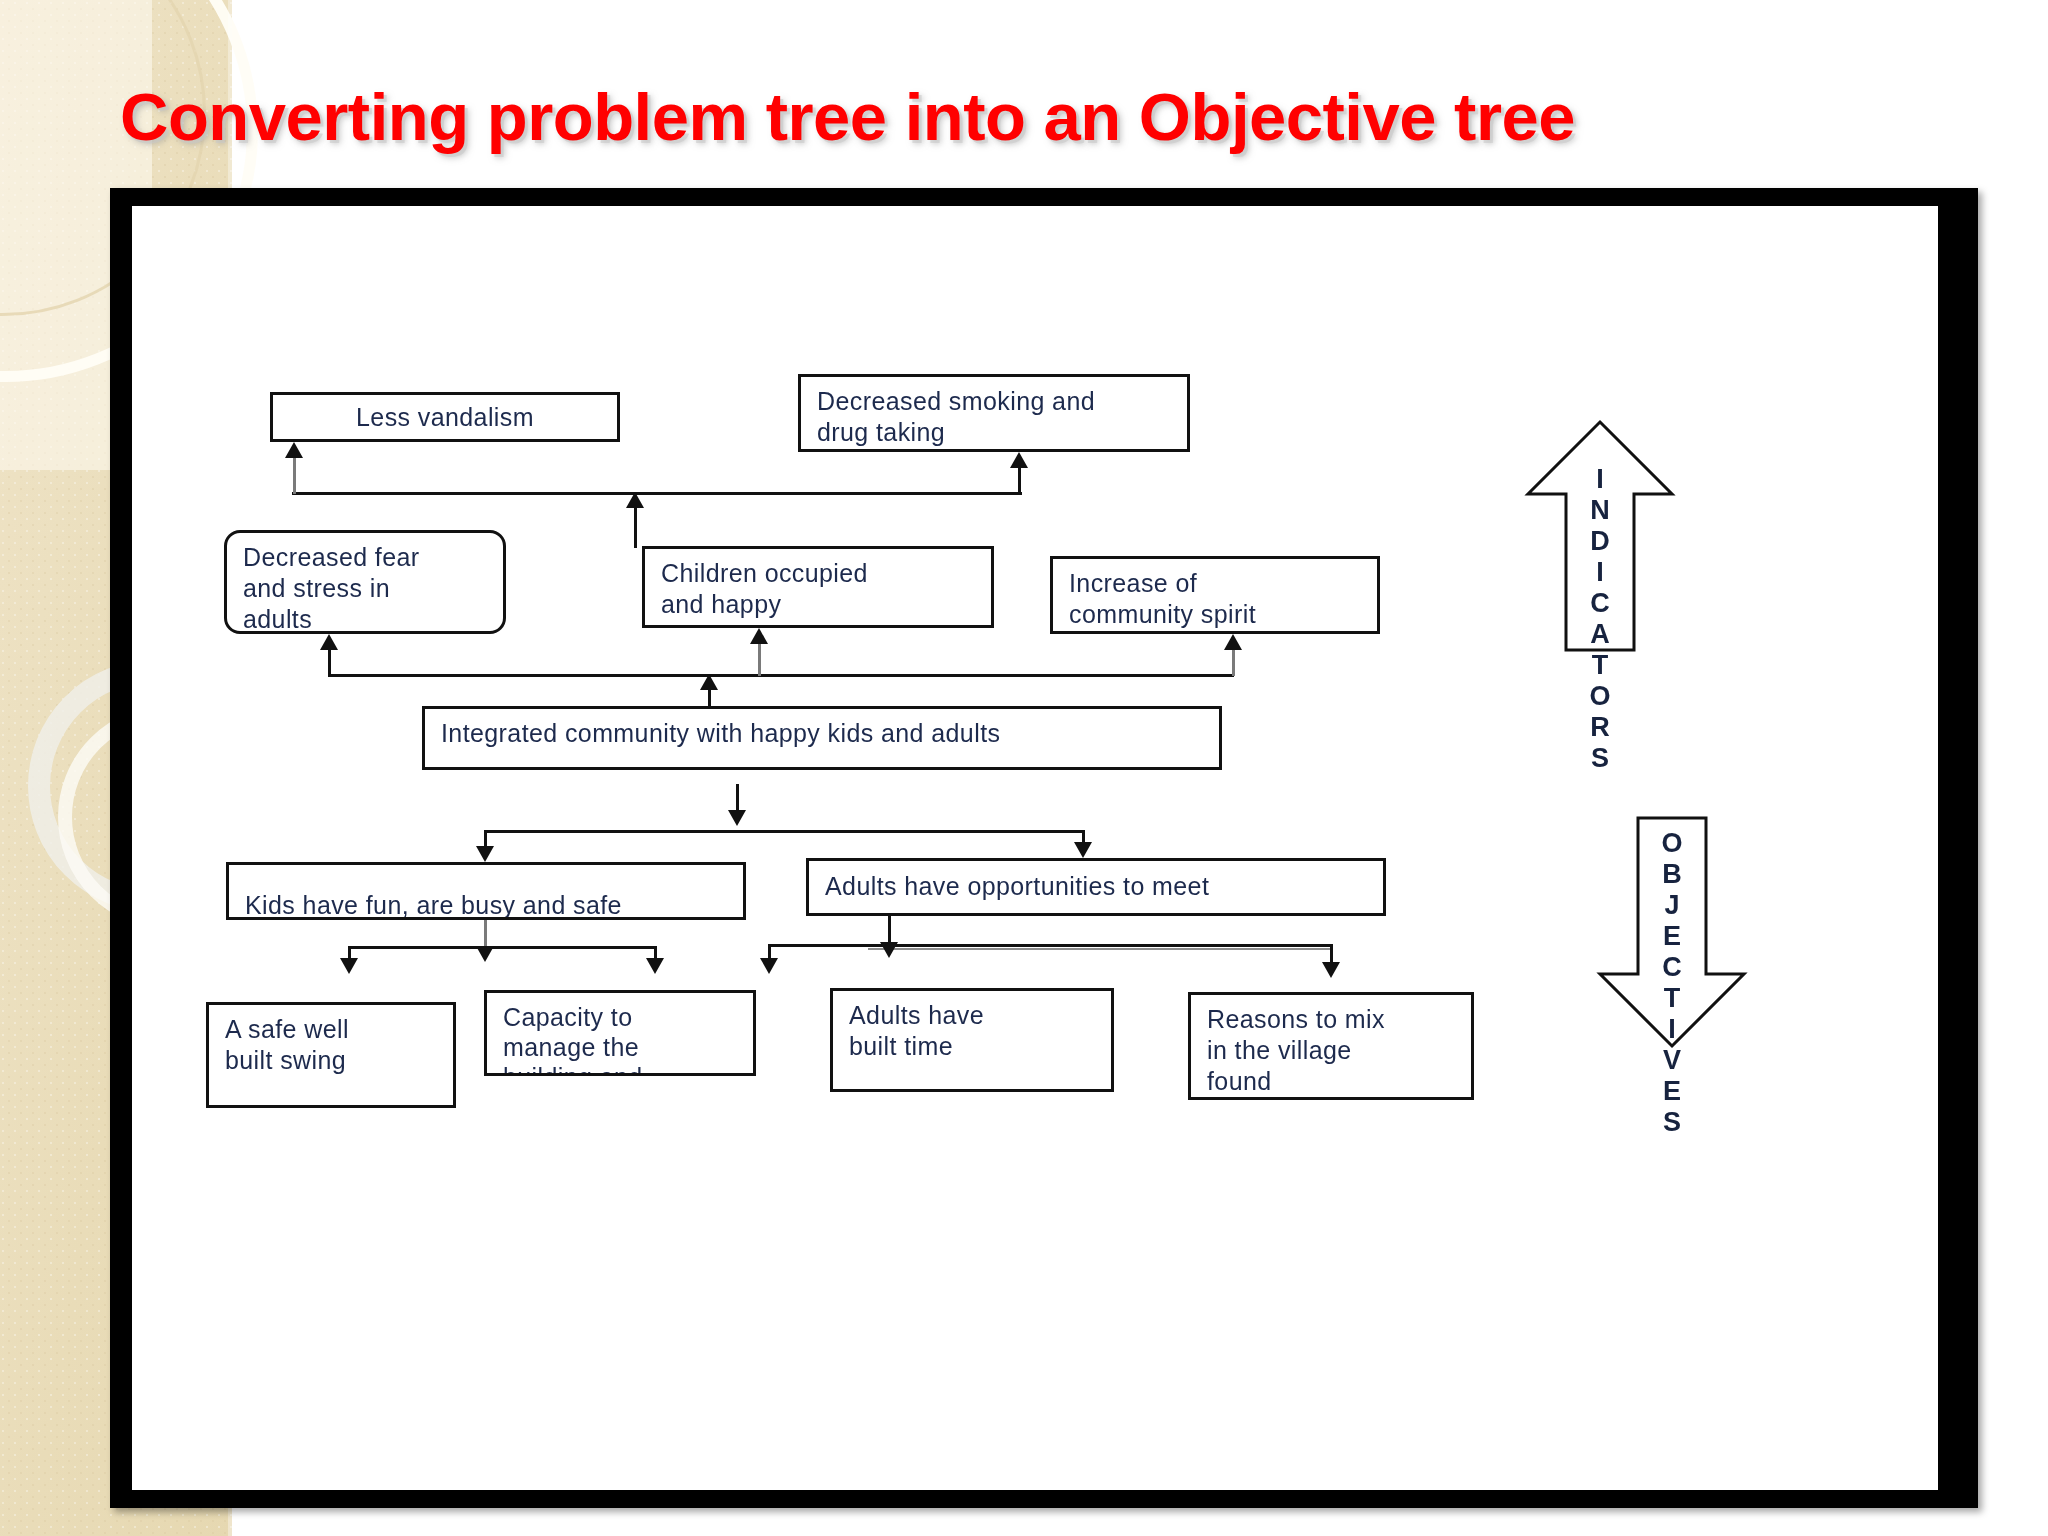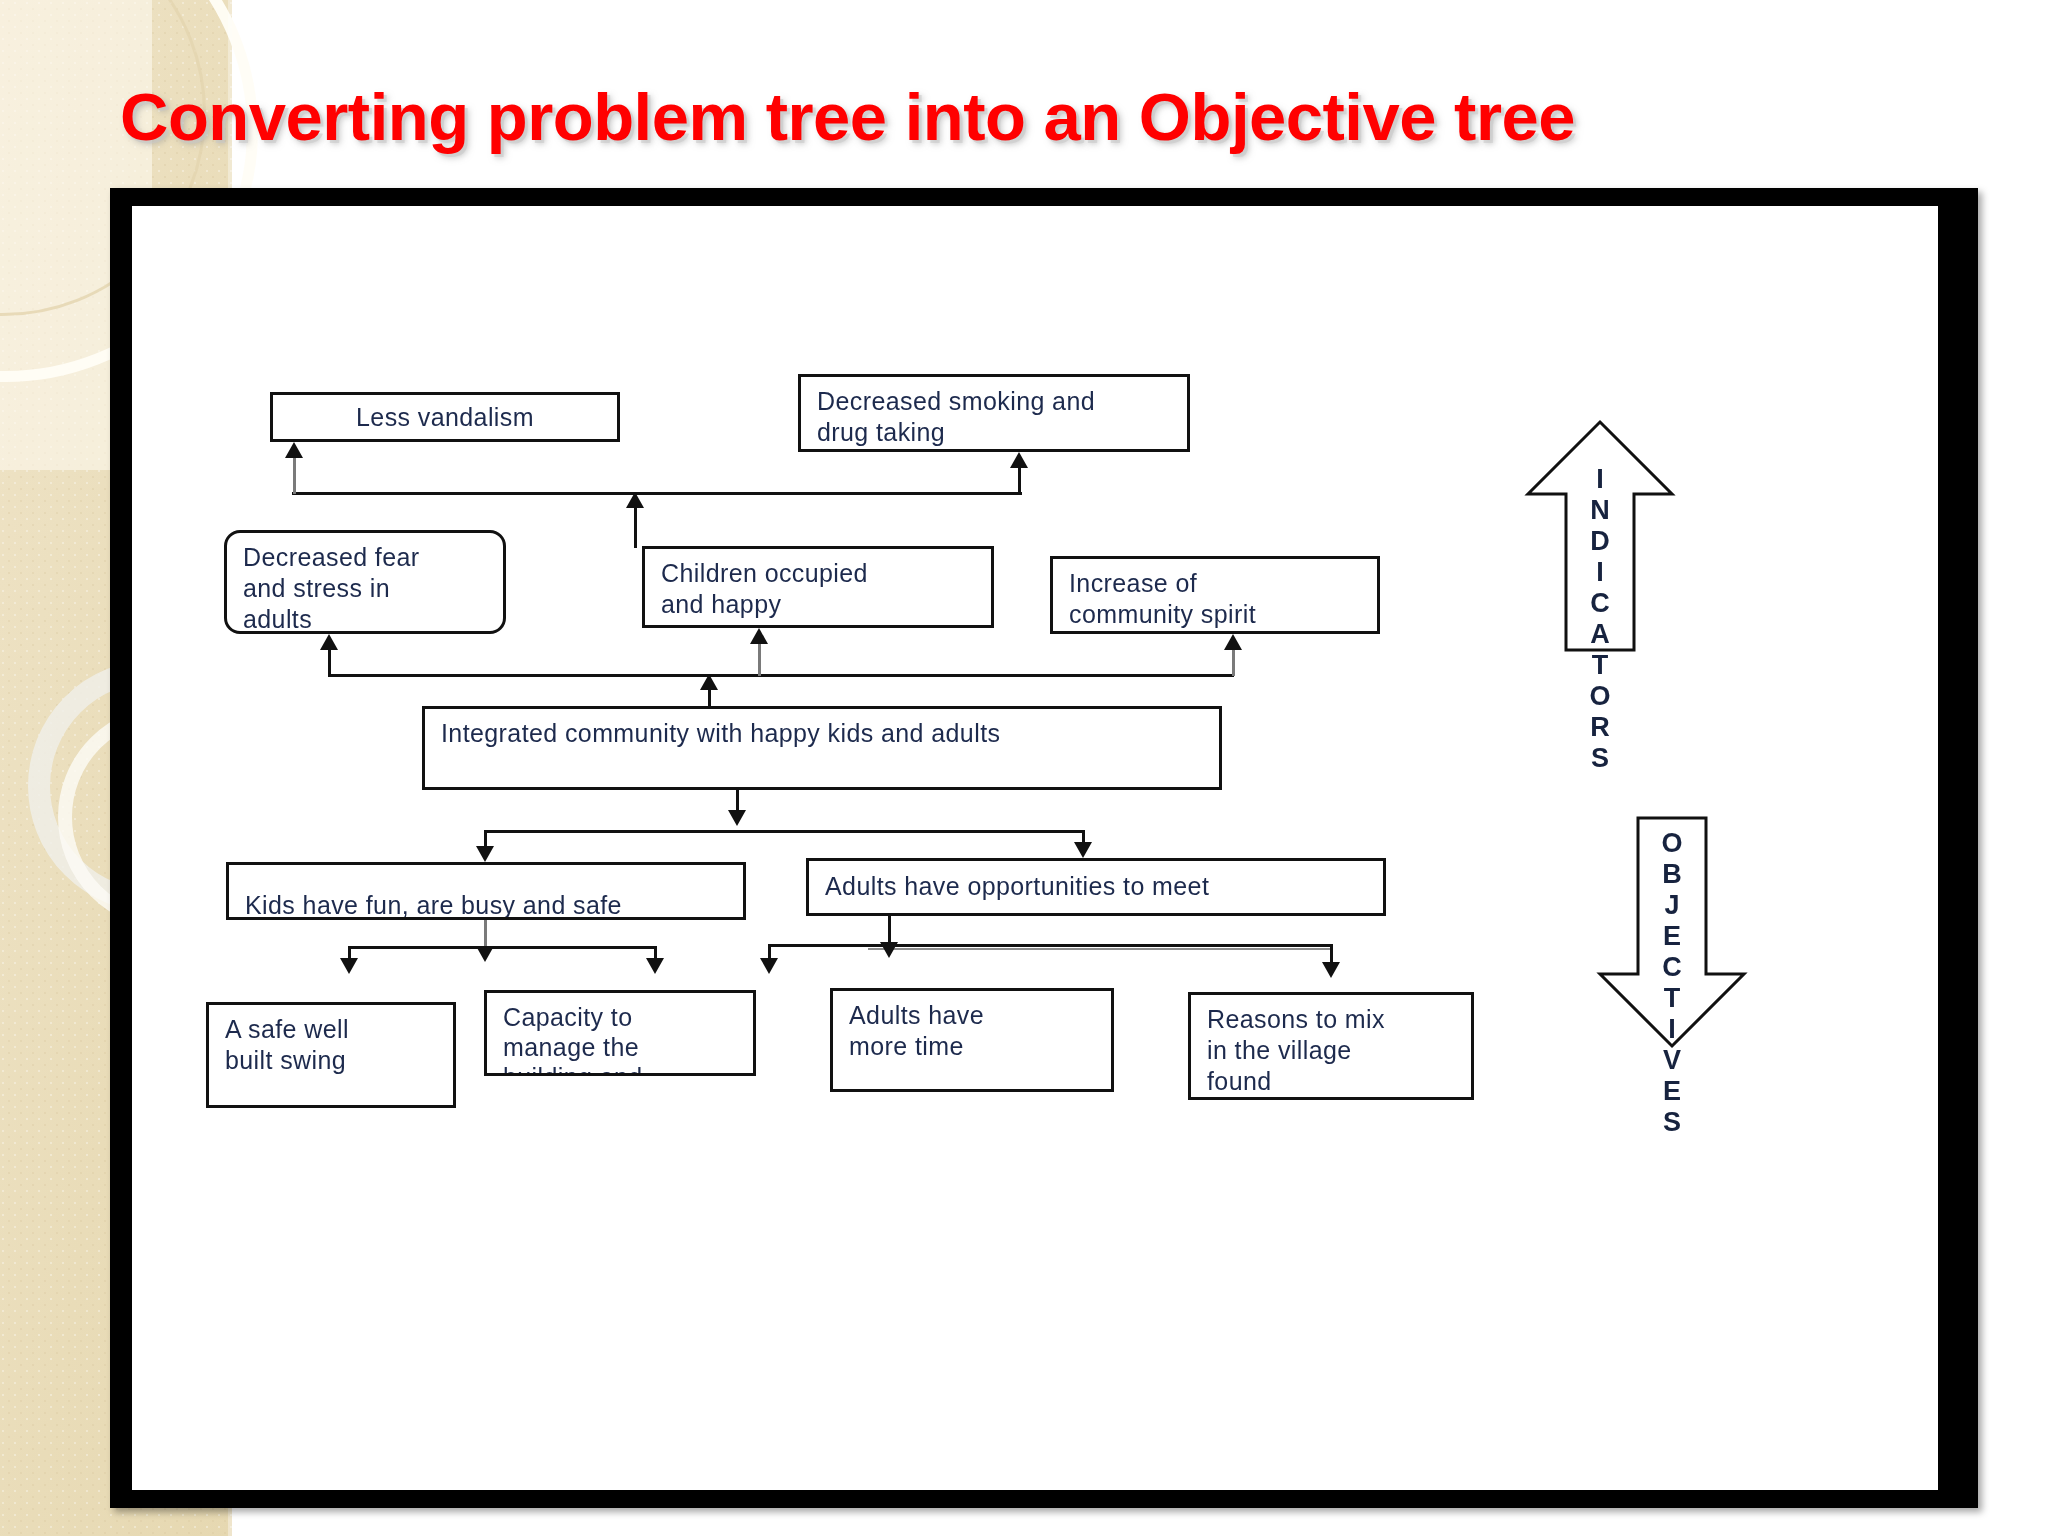--- a/index.html
+++ b/index.html
@@ -142,21 +142,21 @@
         <div class="node topalign" style="left:510px;top:340px;width:352px;height:82px;">
           <span class="nt">Children occupied</span>
           <span class="nt">and happy</span>
         </div>
 
         <div class="node topalign" style="left:918px;top:350px;width:330px;height:78px;">
           <span class="nt">Increase of</span>
           <span class="nt">community spirit</span>
         </div>
 
-        <div class="node topalign" style="left:290px;top:500px;width:800px;height:84px;">
+        <div class="node topalign" style="left:290px;top:500px;width:800px;height:64px;">
           <span class="nt">Integrated community with happy kids and adults</span>
         </div>
 
         <div class="node topalign" style="left:94px;top:656px;width:520px;height:58px;padding-top:25px;">
           <span class="nt">Kids have fun, are busy and safe</span>
         </div>
 
         <div class="node topalign" style="left:674px;top:652px;width:580px;height:58px;padding-top:10px;">
           <span class="nt">Adults have opportunities to meet</span>
         </div>
@@ -167,21 +167,21 @@
         </div>
 
         <div class="node topalign" style="left:352px;top:784px;width:272px;height:86px;line-height:30px;">
           <span class="nt">Capacity to</span>
           <span class="nt">manage the</span>
           <span class="nt">building and</span>
         </div>
 
         <div class="node topalign" style="left:698px;top:782px;width:284px;height:104px;">
           <span class="nt">Adults have</span>
-          <span class="nt">more time</span>
+          <span class="nt">built time</span>
         </div>
 
         <div class="node topalign" style="left:1056px;top:786px;width:286px;height:108px;">
           <span class="nt">Reasons to mix</span>
           <span class="nt">in the village</span>
           <span class="nt">found</span>
         </div>
 
         <div class="ln h" style="left:160px;top:286px;width:730px;"></div>
 

